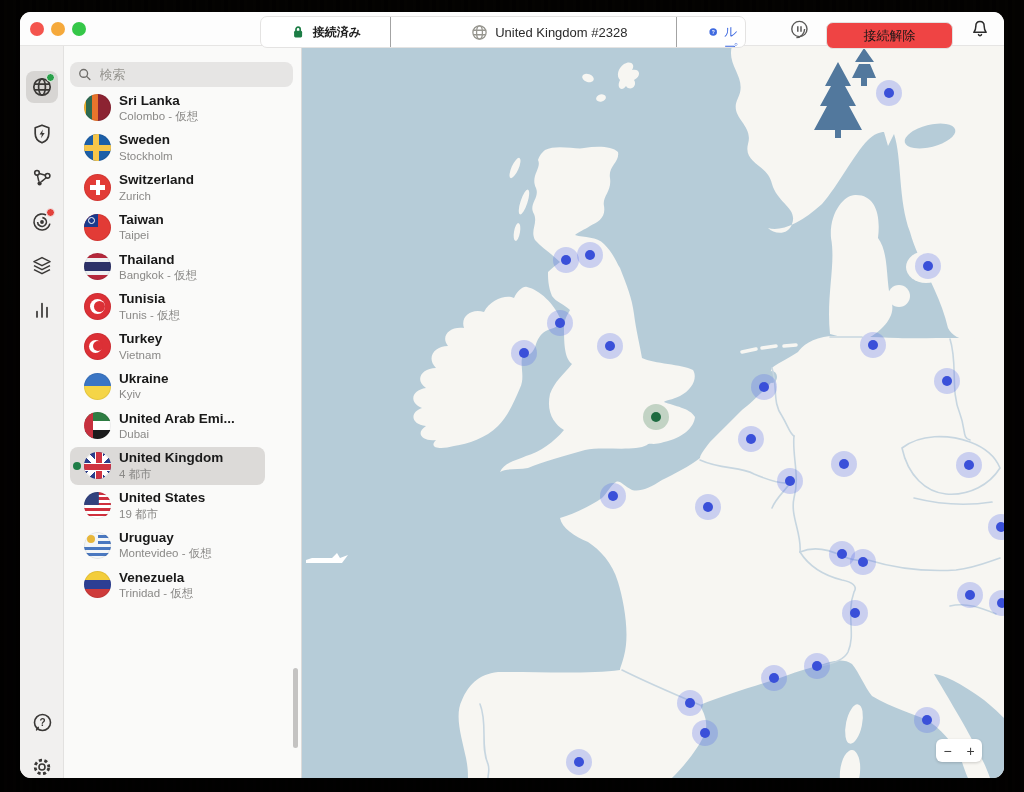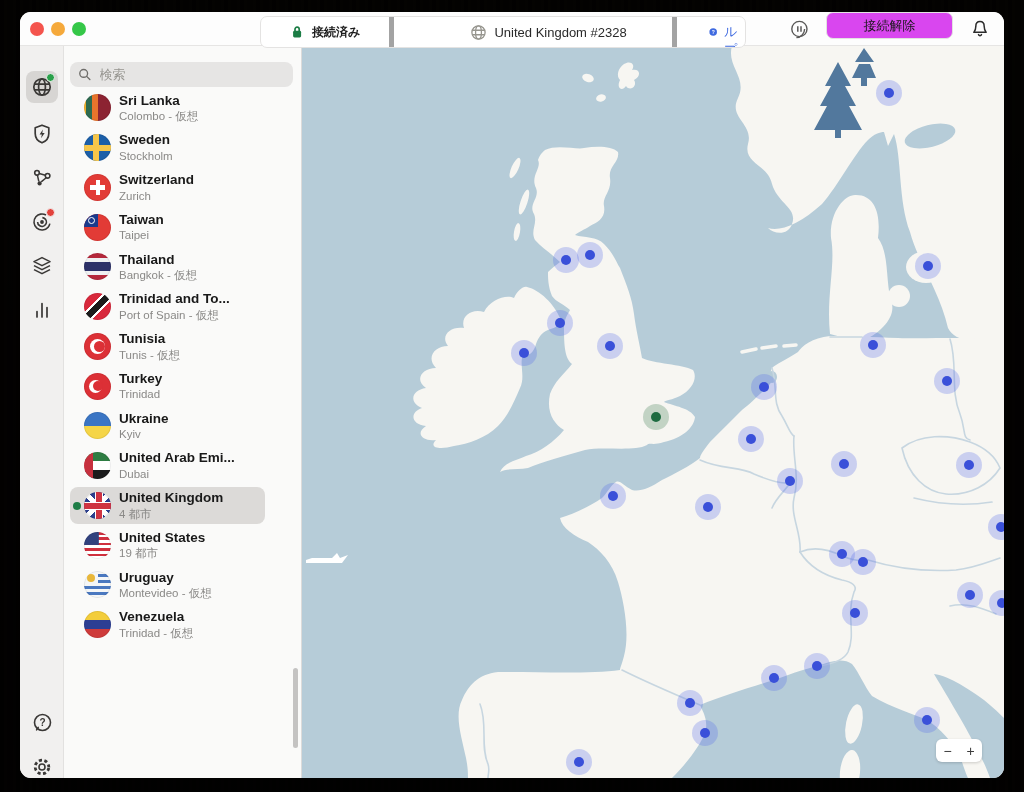--- a/index.html
+++ b/index.html
@@ -13,29 +13,29 @@
     background:#fbfafa;overflow:hidden;box-shadow:0 18px 50px rgba(0,0,0,.65);}
   
   .titlebar{position:absolute;left:0;top:0;width:100%;height:34px;background:#fdfdfd;border-bottom:1px solid #e6e5e4;z-index:40;}
   .tl{position:absolute;top:10px;width:14px;height:14px;border-radius:50%;}
   .tl.red{left:10px;background:#f4544d;}
   .tl.yellow{left:31px;background:#f5a93b;}
   .tl.green{left:52px;background:#35c748;}
   .toolbar-pill{position:absolute;left:240px;top:4px;height:32px;width:486px;background:#fff;
     border:1px solid #e4e3e2;border-radius:7px;display:flex;align-items:stretch;overflow:hidden;}
   .pill-sec{display:flex;align-items:center;justify-content:center;gap:7px;}
-  .pill-sec+.pill-sec{border-left:5px solid #a3a3a3;padding-left:32px;}
+  .pill-sec+.pill-sec{border-left:1px solid #a3a3a3;padding-left:32px;}
   .sec-status{width:130px;}
   .sec-server{width:288px;}
   .sec-help{flex:1;}
   .status-label{font-size:12px;font-weight:bold;color:#1c1c1c;}
   .server-label{font-size:13px;color:#2a2a2a;}
   .help-label{font-size:13px;color:#3f6ae0;}
   .icon-btn{position:absolute;top:6px;background:none;border:none;padding:0;cursor:pointer;}
-  .disconnect-btn{position:absolute;left:806px;top:0;width:127px;height:27px;background:#d946ef;
+  .disconnect-btn{position:absolute;left:806px;top:10px;width:127px;height:27px;background:#ef4444;
     border:1px solid #e3e2e1;border-radius:7px;font-size:13px;color:#161616;display:flex;align-items:center;justify-content:center;cursor:pointer;}
   
   .sidebar{position:absolute;left:0;top:34px;bottom:0;width:44px;background:#f1f0ef;border-right:1px solid #e2e1e0;z-index:30;}
   .side-btn{position:absolute;left:6px;width:32px;height:32px;border-radius:8px;border:none;background:transparent;
     display:flex;align-items:center;justify-content:center;cursor:pointer;padding:0;}
   .side-btn.active{background:#d7d5d3;}
   .badge{position:absolute;width:9px;height:9px;border-radius:50%;border:1.5px solid #f1f0ef;}
   .badge.green{background:#2aa14b;right:3px;top:2px;}
   .badge.red{background:#e2413b;right:3px;top:2px;}
   
@@ -260,40 +260,32 @@
           <div class="row">
 
     <span class="flag flag-th"></span>
     <span class="rowtext">
       <span class="title">Thailand</span>
       <span class="sub">Bangkok - 仮想</span>
     </span>
   </div>
           <div class="row">
 
-    <span class="flag flag-tt"></span>
-    <span class="rowtext">
-      <span class="title">Trinidad and To...</span>
-      <span class="sub">Port of Spain - 仮想</span>
-    </span>
-  </div>
-          <div class="row">
-
     <span class="flag flag-tn"></span>
     <span class="rowtext">
       <span class="title">Tunisia</span>
       <span class="sub">Tunis - 仮想</span>
     </span>
   </div>
           <div class="row">
 
     <span class="flag flag-tr"></span>
     <span class="rowtext">
       <span class="title">Turkey</span>
-      <span class="sub">Trinidad</span>
+      <span class="sub">Vietnam</span>
     </span>
   </div>
           <div class="row">
 
     <span class="flag flag-ua"></span>
     <span class="rowtext">
       <span class="title">Ukraine</span>
       <span class="sub">Kyiv</span>
     </span>
   </div>

